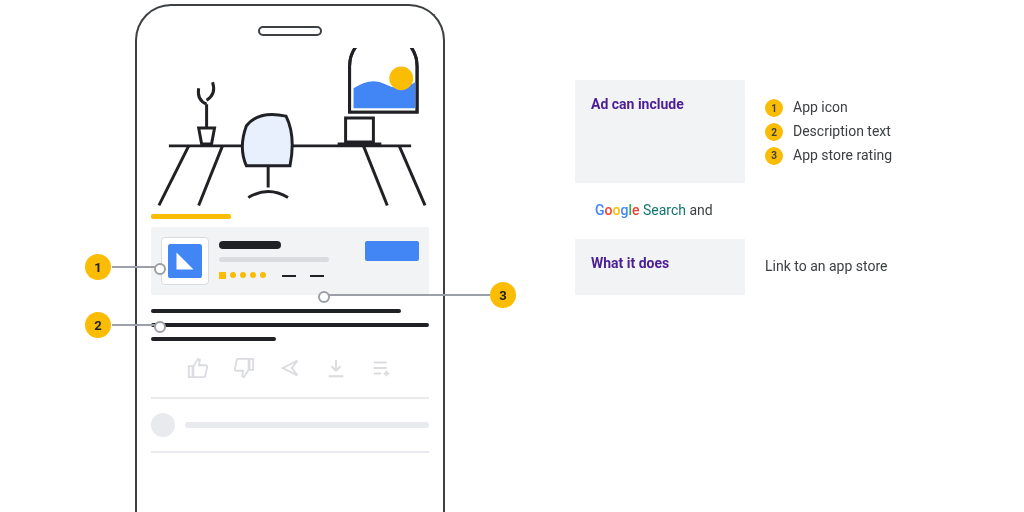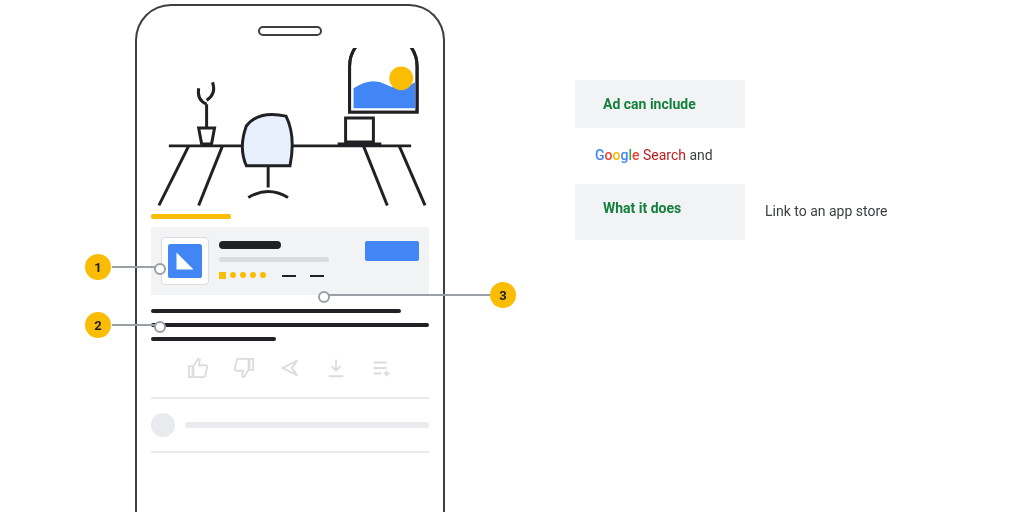--- a/index.html
+++ b/index.html
@@ -41,26 +41,26 @@
 
   
   .chip { position:absolute; width:26px; height:26px; border-radius:50%; background:#fbbc04; font-size:13px; font-weight:700; color:#202124; display:flex; align-items:center; justify-content:center; }
   .lead { position:absolute; height:2px; background:#9aa0a6; }
   .lead:after{content:"";position:absolute;right:-4px;top:-3px;width:8px;height:8px;background:#fff;border:2px solid #9aa0a6;border-radius:50%;}
   .lead.rgt:after{right:auto;left:-4px;}
 
   
   .panel   { position:absolute; left:575px; top:80px; width:420px; }
   .row     { display:flex; }
-  .lbl     { width:170px; background:#f1f3f4; padding:16px 28px; font-size:14px; font-weight:700; color:#15803d; }
+  .lbl     { width:170px; background:#f1f3f4; padding:16px 16px; font-size:14px; font-weight:700; color:#4c1d95; }
   .val     { flex:1; padding:16px 0 16px 20px; font-size:14px; color:#3c4043; line-height:1.7;}
   .mini    { display:inline-flex;width:18px;height:18px;border-radius:50%;background:#fbbc04;font-size:10px;font-weight:700;align-items:center;justify-content:center;margin-right:10px;vertical-align:middle;}
   .goog span{font-weight:500;}
   .g1{color:#4285f4;}.g2{color:#ea4335;}.g3{color:#fbbc04;}.g4{color:#4285f4;}.g5{color:#34a853;}.g6{color:#ea4335;}
-  .sub{color:#b91c1c;margin-top:6px;}
+  .sub{color:#0f766e;margin-top:6px;}
 </style>
 </head>
 <body>
 
 <div class="phone">
   <div class="speaker"></div>
 
   <div class="hero">
     <svg viewBox="0 0 280 160">
 
@@ -163,20 +163,25 @@
 
 <span class="chip" style="left:85px; top:312px;">2</span>
 <div class="lead" style="left:112px; top:324px; width:50px;"></div>
 
 <span class="chip" style="left:490px; top:282px;">3</span>
 <div class="lead rgt" style="left:322px; top:294px; width:168px;"></div>
 
 <div class="panel">
   <div class="row">
     <div class="lbl">Ad can include</div>
+    <div class="val">
+      <div><span class="mini">1</span><span>App icon</span></div>
+      <div><span class="mini">2</span><span>Description text</span></div>
+      <div><span class="mini">3</span><span>App store rating</span></div>
+    </div>
   </div>
   <div class="row">
     <div class="val">
       <div>
         <span class="goog"><span class="g1">G</span><span class="g2">o</span><span class="g3">o</span><span class="g4">g</span><span class="g5">l</span><span class="g6">e</span></span>
         <span class="sub">Search</span>
         <span> </span><span>and</span>
       </div>
     </div>
   </div>

